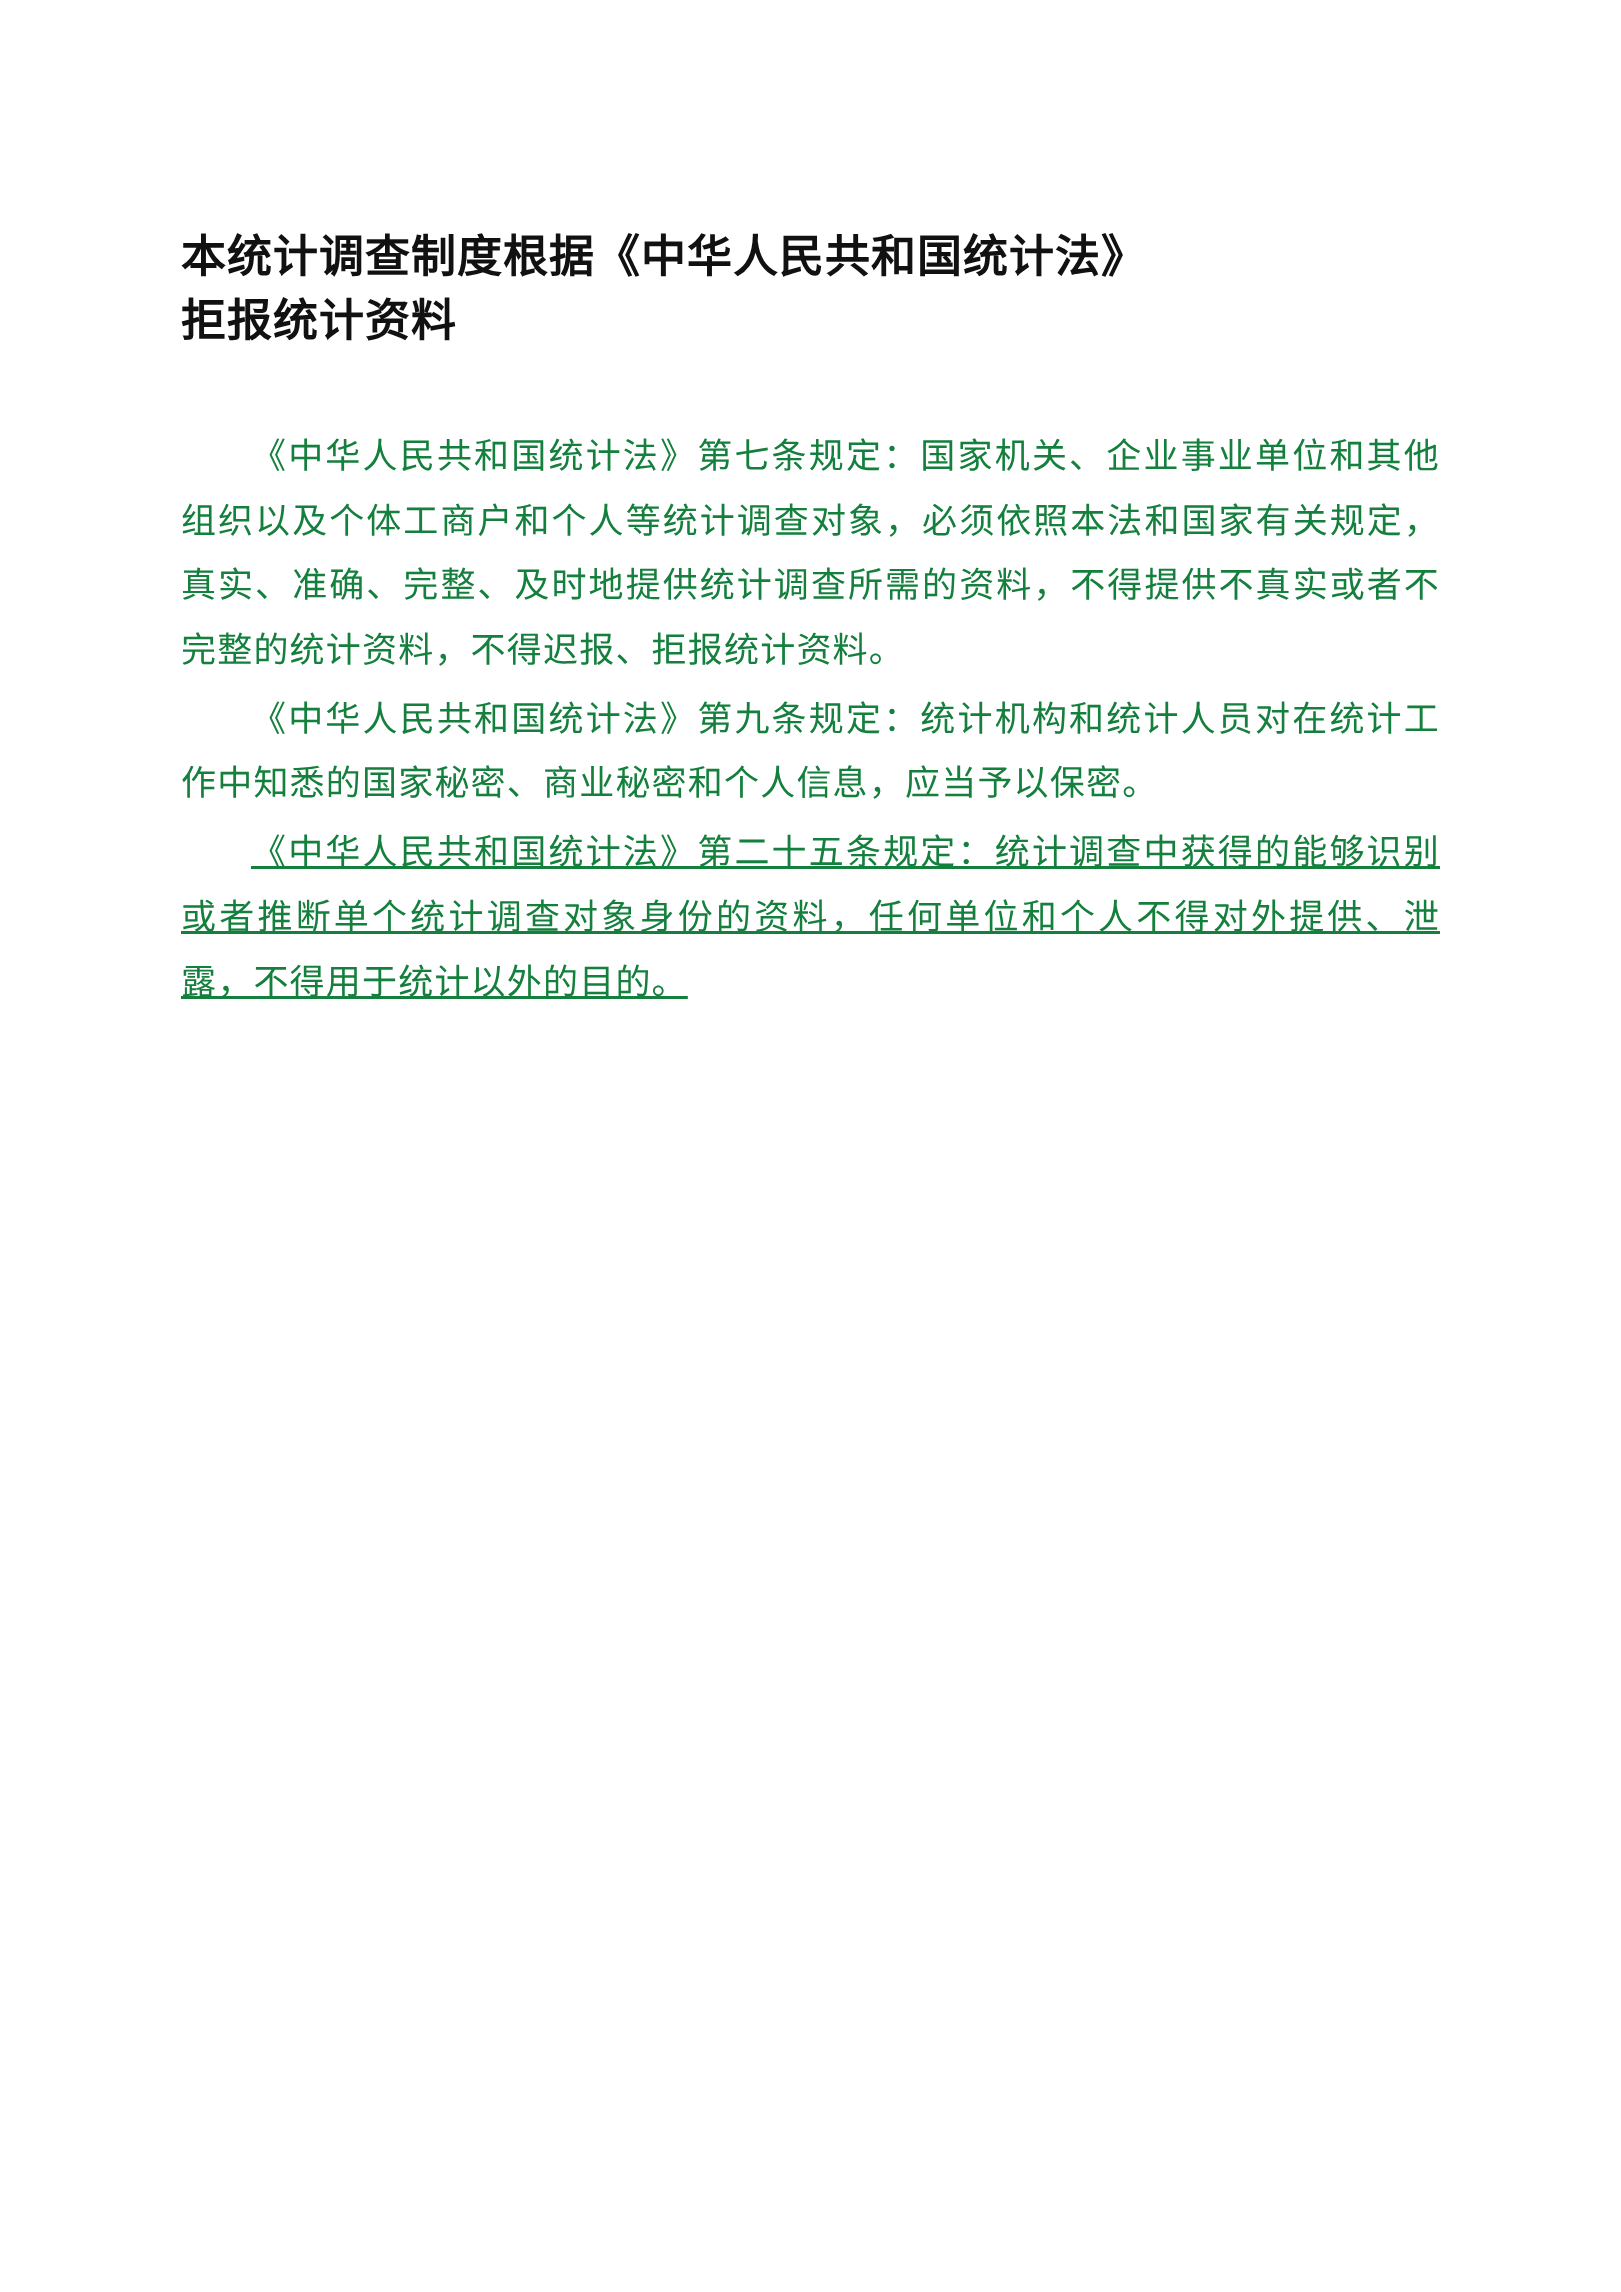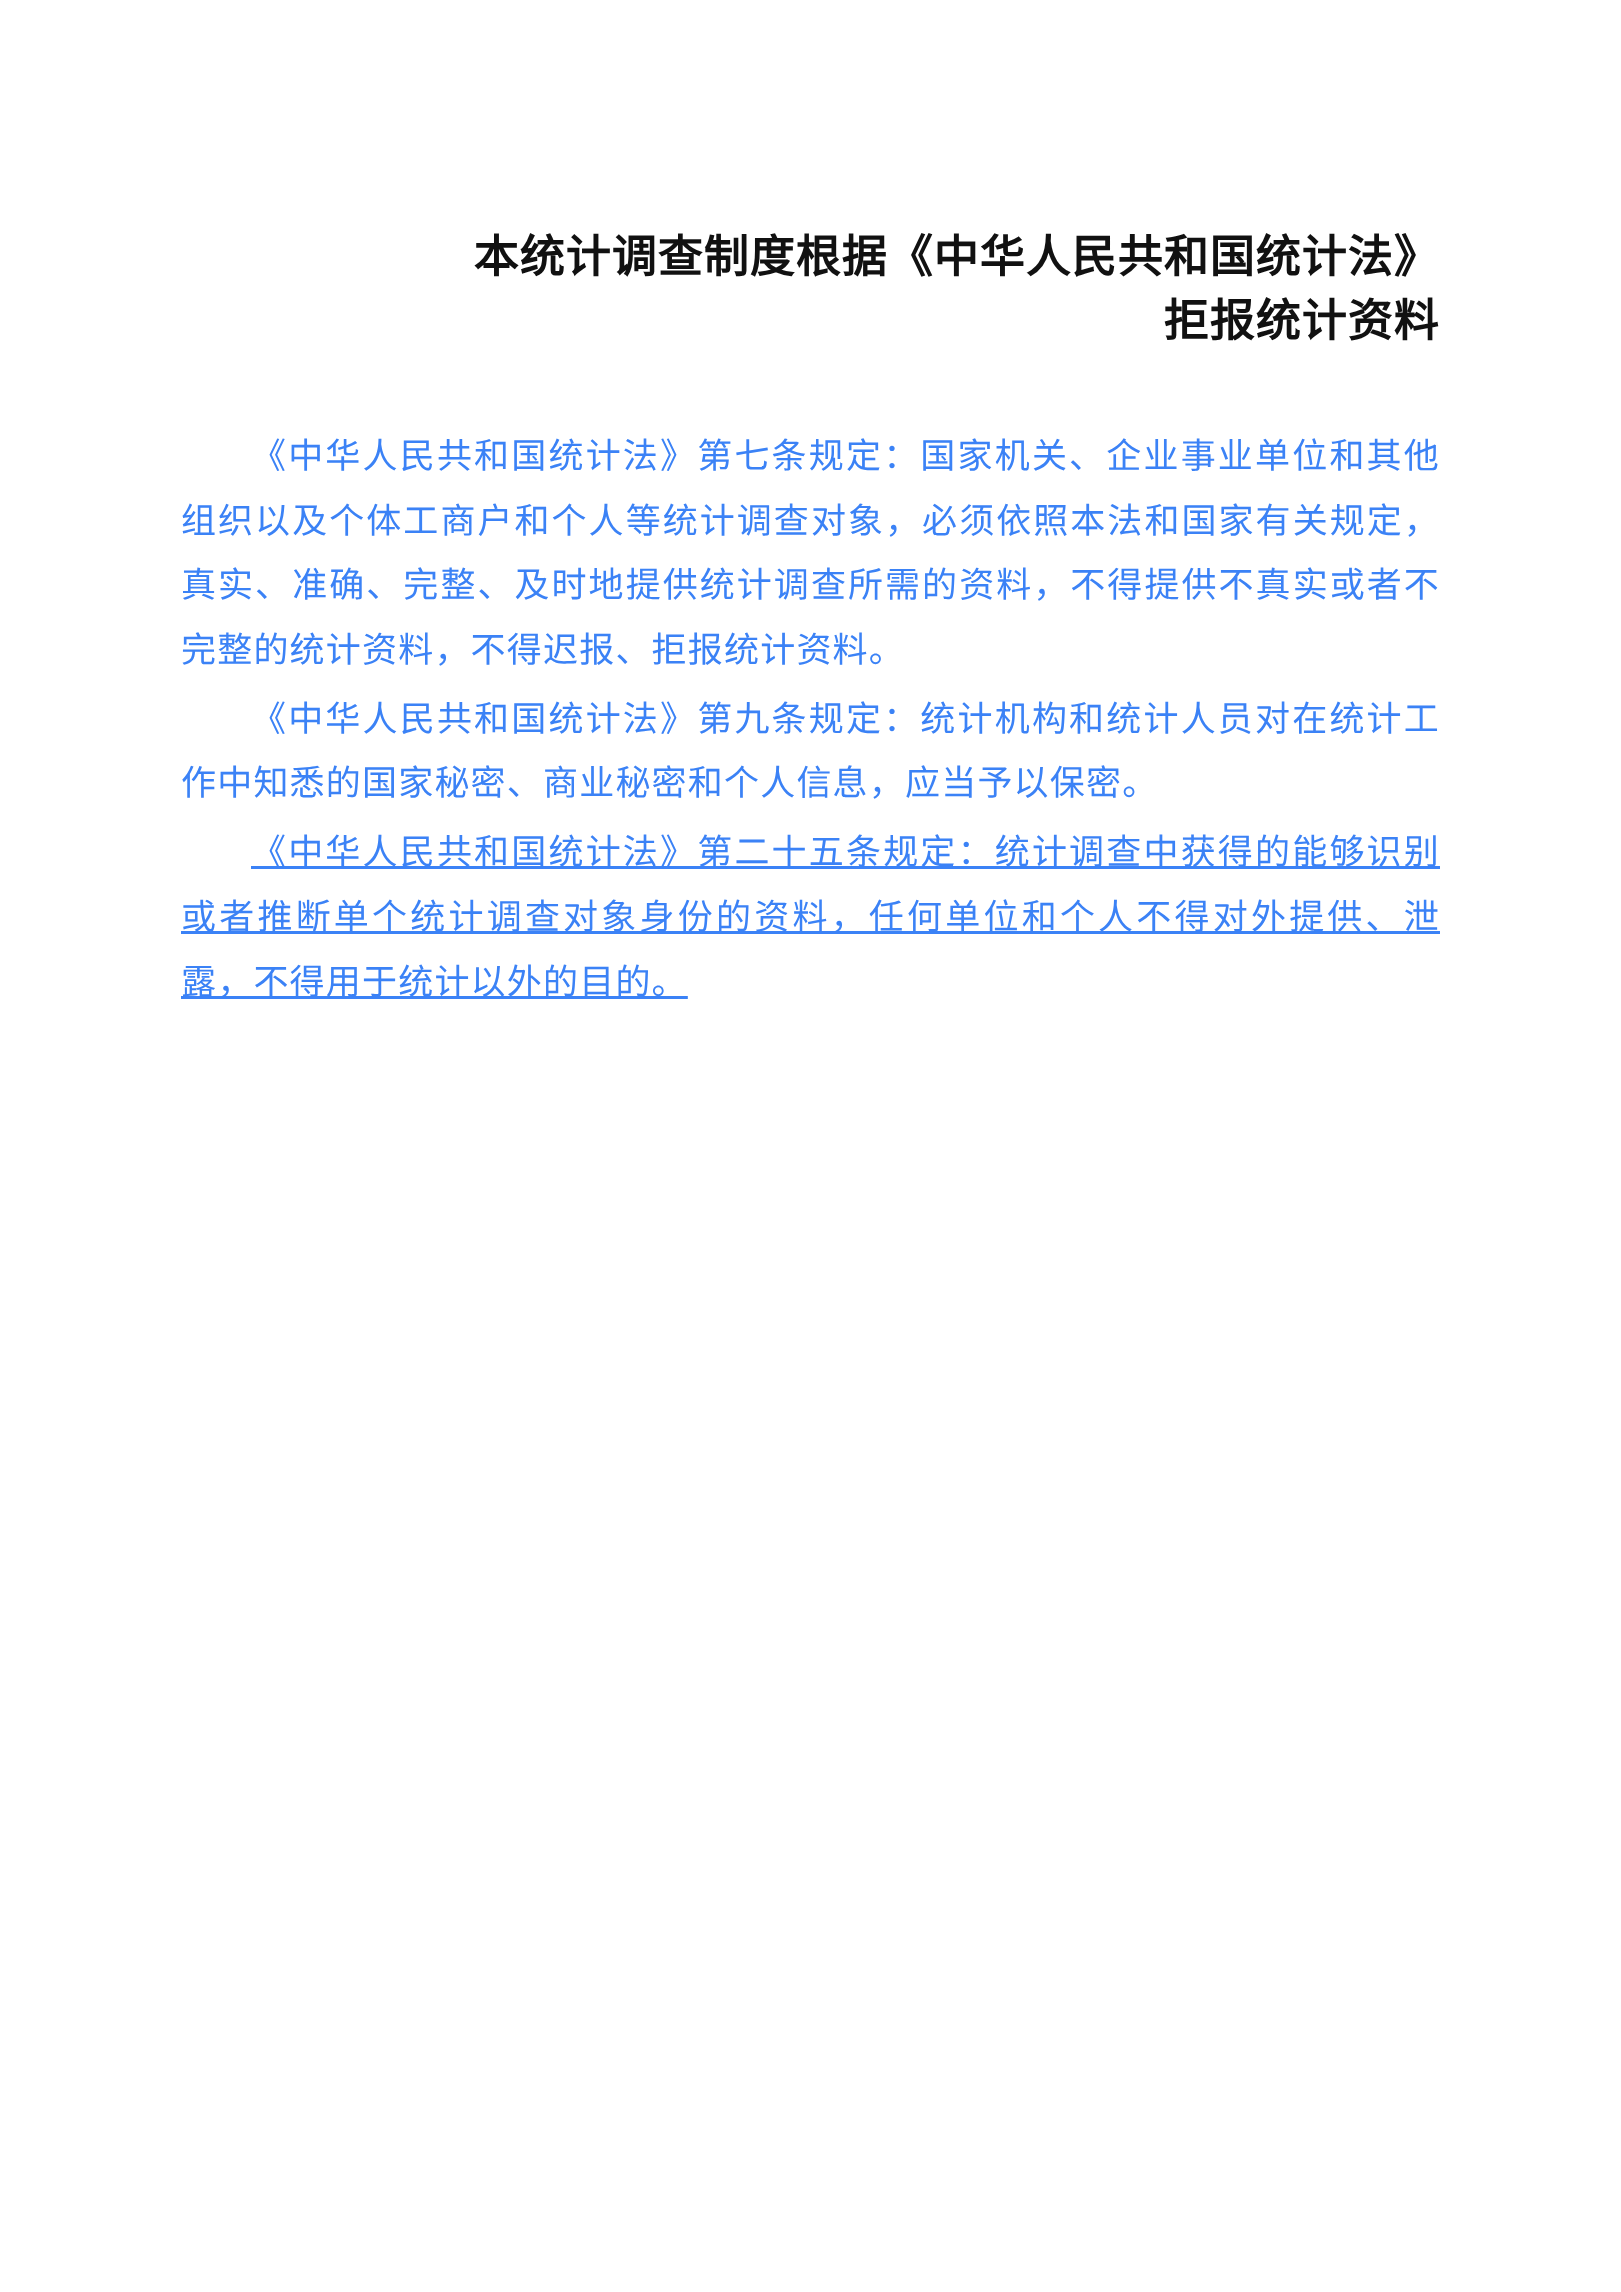--- a/index.html
+++ b/index.html
@@ -22,36 +22,36 @@
     padding: 225px 181px 118px 181px;
     background: #ffffff;
     position: relative;
   }
 
   .doc-title {
     font-family: "DejaVu Serif", "Liberation Serif", serif;
     font-weight: 700;
     font-size: 45px;
     line-height: 1.42;
-    text-align: right;
+    text-align: left;
     letter-spacing: 1px;
     margin: 0 0 71px 0;
     color: #111111;
   }
   .doc-title .title-line {
     display: block;
   }
 
   .body-text {
     font-size: 35px;
     line-height: 1.85;
     text-align: justify;
     text-justify: inter-ideograph;
     letter-spacing: 1.2px;
-    color: #3b82f6;
+    color: #15803d;
   }
 
   .para {
     margin: 0 0 3.9px 0;
     text-indent: 2em;
   }
 
   
   .para:last-child {
     margin-bottom: 0;

